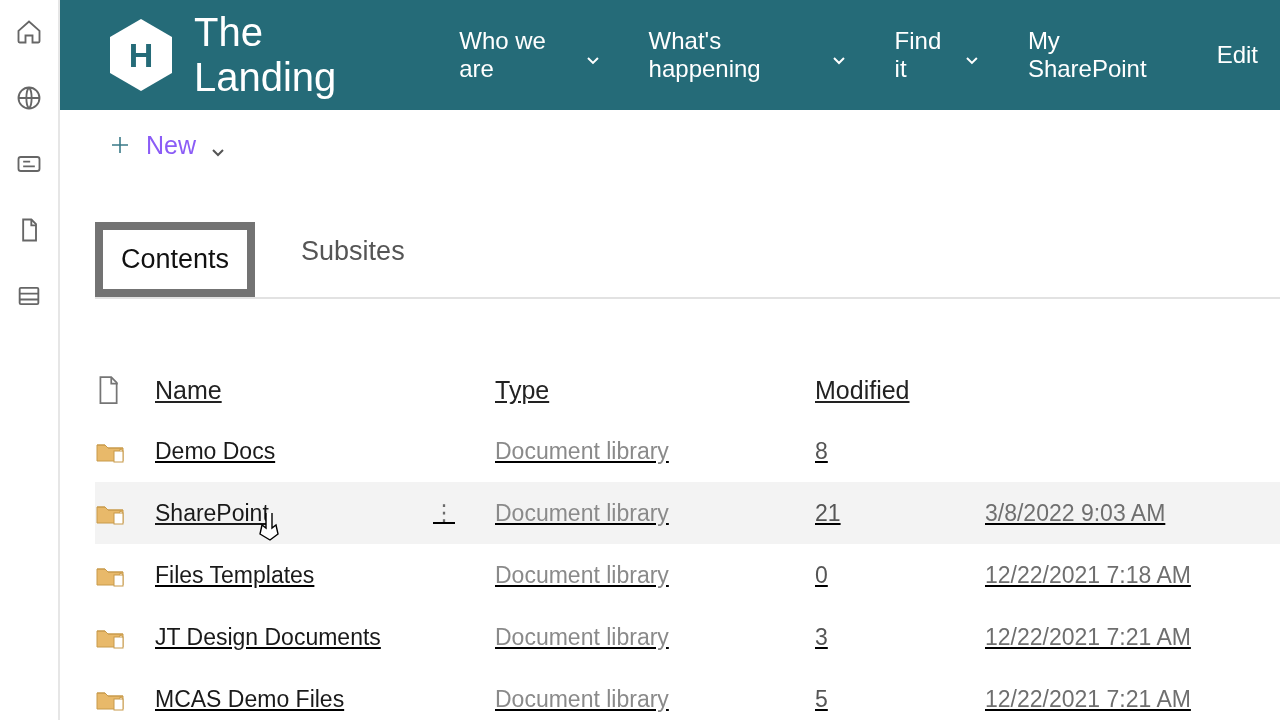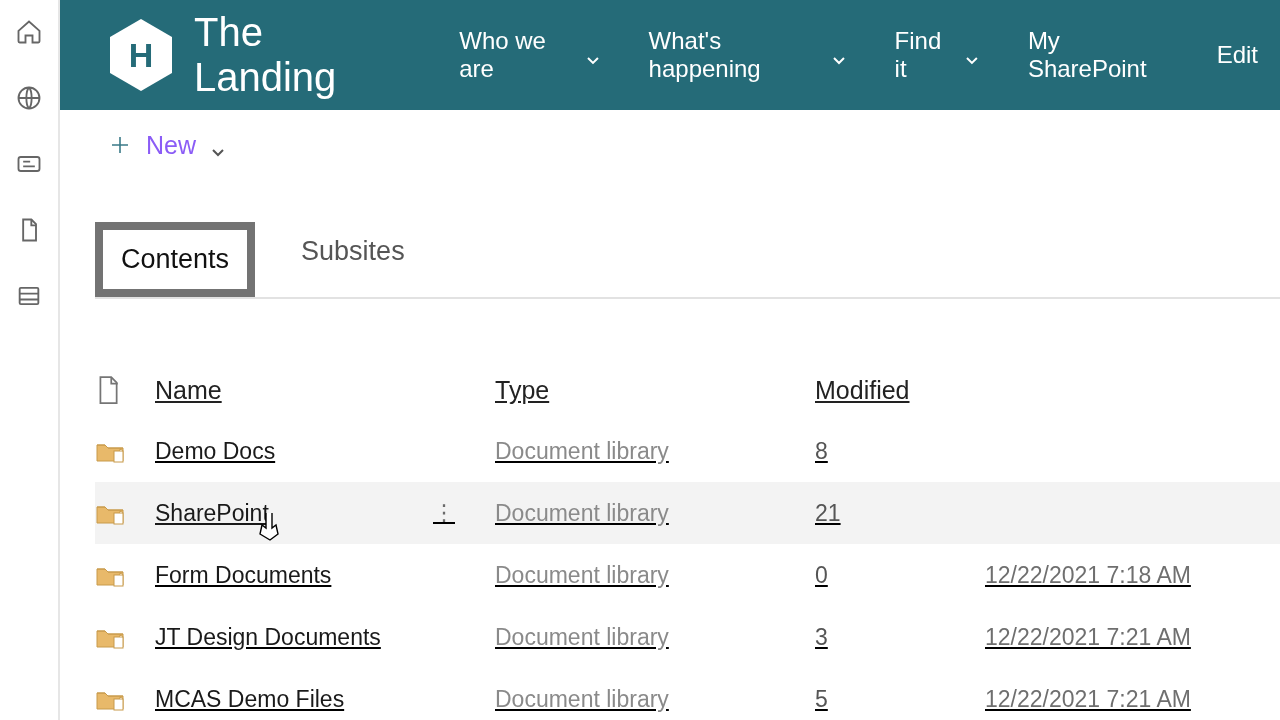--- a/index.html
+++ b/index.html
@@ -192,30 +192,31 @@
             <path d="M2 7h8l3 3h15" fill="none" stroke="#c89a4a"></path>
             <rect x="19" y="13" width="9" height="11" fill="#fff" stroke="#c89a4a"></rect>
             <path d="M25 13v-2l3 2" fill="#fff" stroke="#c89a4a"></path>
           </svg></span>
     <span style="display:flex;align-items:center;gap:20px;">
       <span class="cell-name hover">SharePoint</span>
       <span class="more-dots" style="margin-left:auto;margin-right:40px;">⋮</span>
     </span>
     <span class="cell-type">Document library</span>
     <span class="cell-items">21</span>
-      </div>
-      <div class="trow">
-    <span class="folder-ico"><svg viewBox="0 0 30 26">
-            <path d="M2 7h8l3 3h15v13H2z" fill="#e8b96a" stroke="#c89a4a"></path>
-            <path d="M2 7h8l3 3h15" fill="none" stroke="#c89a4a"></path>
-            <rect x="19" y="13" width="9" height="11" fill="#fff" stroke="#c89a4a"></rect>
-            <path d="M25 13v-2l3 2" fill="#fff" stroke="#c89a4a"></path>
-          </svg></span>
-    <span style="display:flex;align-items:center;gap:20px;">
-      <span class="cell-name">Form Documents</span>
+    <span class="cell-mod">3/8/2022 9:03 AM</span>
+      </div>
+      <div class="trow">
+    <span class="folder-ico"><svg viewBox="0 0 30 26">
+            <path d="M2 7h8l3 3h15v13H2z" fill="#e8b96a" stroke="#c89a4a"></path>
+            <path d="M2 7h8l3 3h15" fill="none" stroke="#c89a4a"></path>
+            <rect x="19" y="13" width="9" height="11" fill="#fff" stroke="#c89a4a"></rect>
+            <path d="M25 13v-2l3 2" fill="#fff" stroke="#c89a4a"></path>
+          </svg></span>
+    <span style="display:flex;align-items:center;gap:20px;">
+      <span class="cell-name">Files Templates</span>
 
     </span>
     <span class="cell-type">Document library</span>
     <span class="cell-items">0</span>
     <span class="cell-mod">12/22/2021 7:18 AM</span>
       </div>
       <div class="trow">
     <span class="folder-ico"><svg viewBox="0 0 30 26">
             <path d="M2 7h8l3 3h15v13H2z" fill="#e8b96a" stroke="#c89a4a"></path>
             <path d="M2 7h8l3 3h15" fill="none" stroke="#c89a4a"></path>

